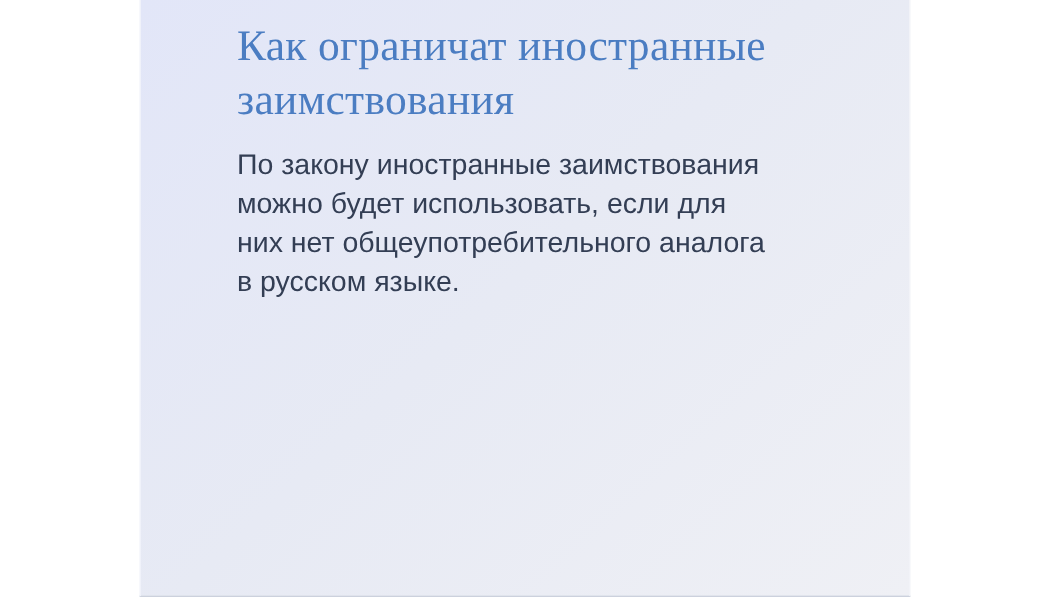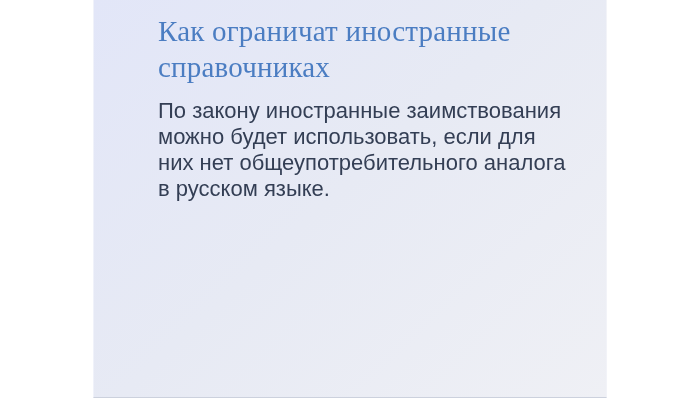--- a/index.html
+++ b/index.html
@@ -39,32 +39,32 @@
     font-size: 29px;
     line-height: 36px;
     color: #4b7dc2;
     letter-spacing: 0.2px;
     white-space: pre-line;
     margin-bottom: 13px;
   }
 
   .card-paragraph {
     font-family: "Liberation Sans", "DejaVu Sans", sans-serif;
-    font-size: 22px;
+    font-size: 19px;
     line-height: 26px;
     color: #333e54;
     white-space: pre-line;
     margin-bottom: 12px;
   }
 </style>
 </head>
 <body>
 
 <div class="page">
   <section class="card">
     <h1 class="card-title">Как ограничат иностранные
-справочниках</h1>
+заимствования</h1>
     <p class="card-paragraph">По закону иностранные заимствования
 можно будет использовать, если для
 них нет общеупотребительного аналога
 в русском языке.</p>
   </section>
 </div>
 
 </body></html>

